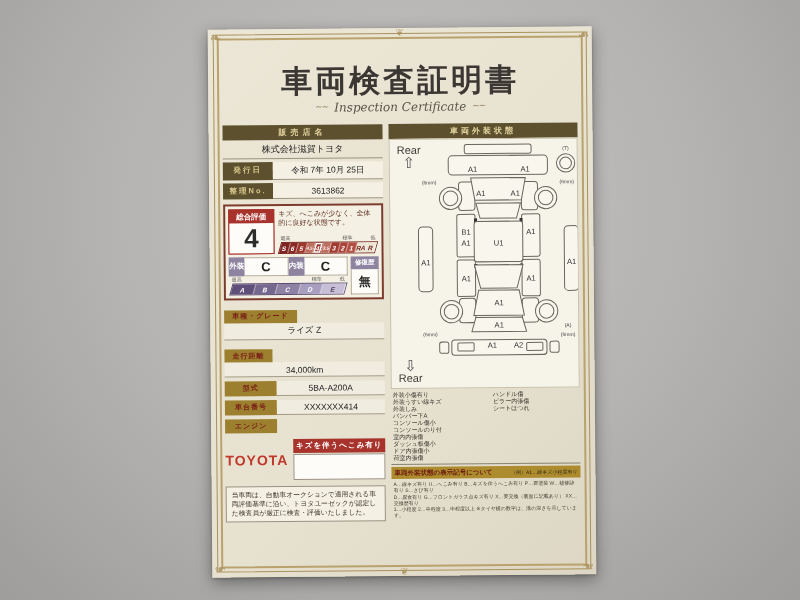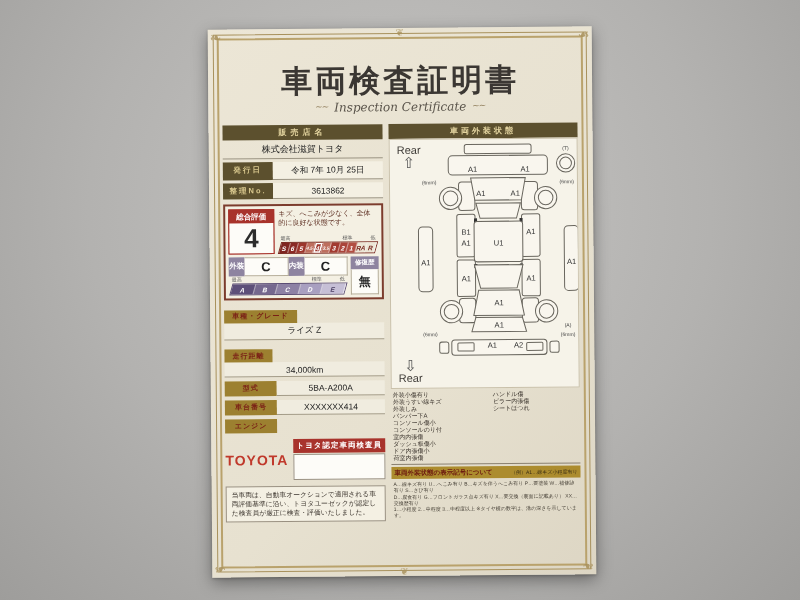--- a/index.html
+++ b/index.html
@@ -245,21 +245,21 @@
             <span class="f-lab">車台番号</span>
             <div class="f-val">XXXXXXX414</div>
           </div>
           <div class="field-inline">
             <span class="f-lab">エンジン</span>
           </div>
 
           <div class="toyotablk">
             <div class="toyota-logo">TOYOTA</div>
             <div class="cert-wrap">
-              <div class="cert-bar">トヨタ認定車両検査員</div>
+              <div class="cert-bar">キズを伴うへこみ有り</div>
               <div class="stamp-box"></div>
             </div>
           </div>
 
           <div class="statement">当車両は、自動車オークションで適用される車両評価基準に沿い、トヨタユーゼックが認定した検査員が厳正に検査・評価いたしました。</div>
         </div>
 
         <div class="rcol">
           <div class="ext-hd">車両外装状態</div>
 

